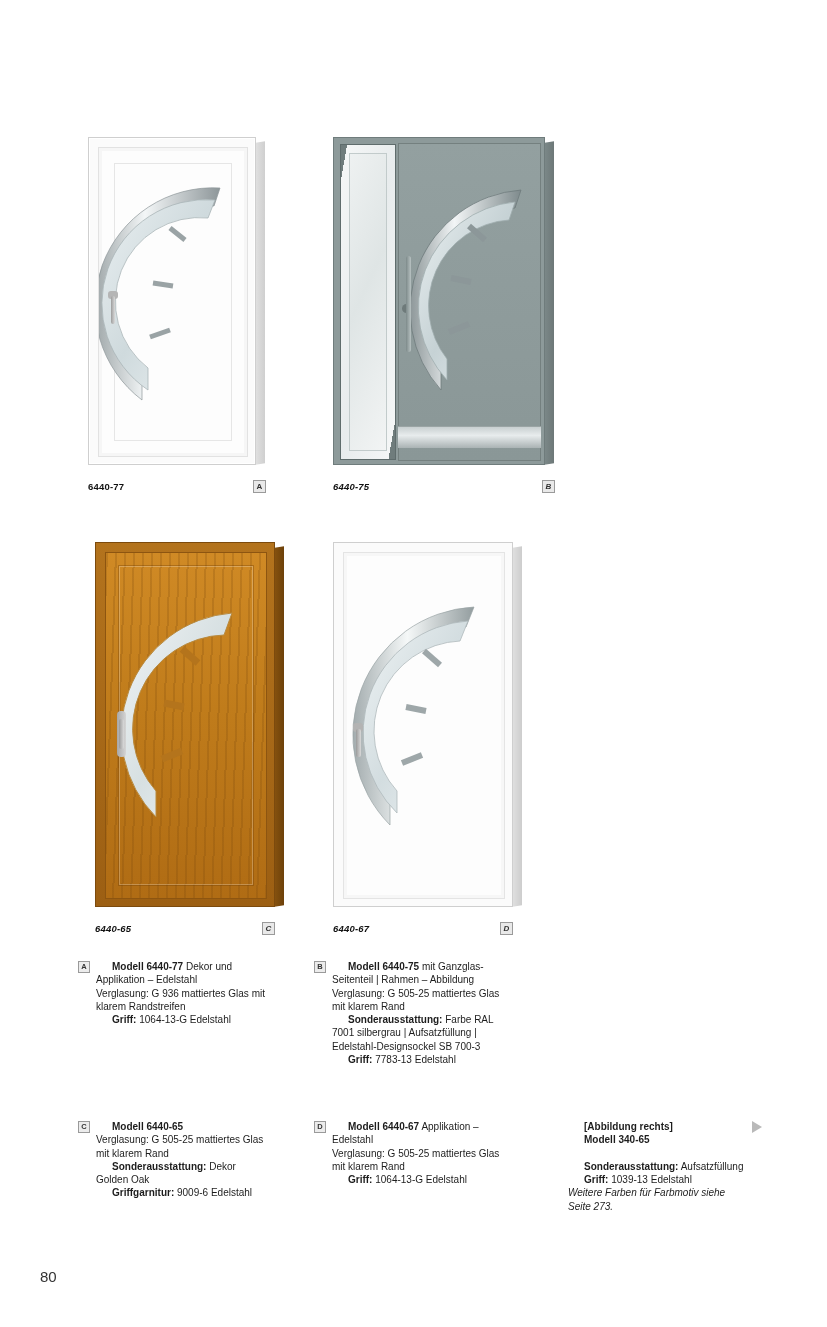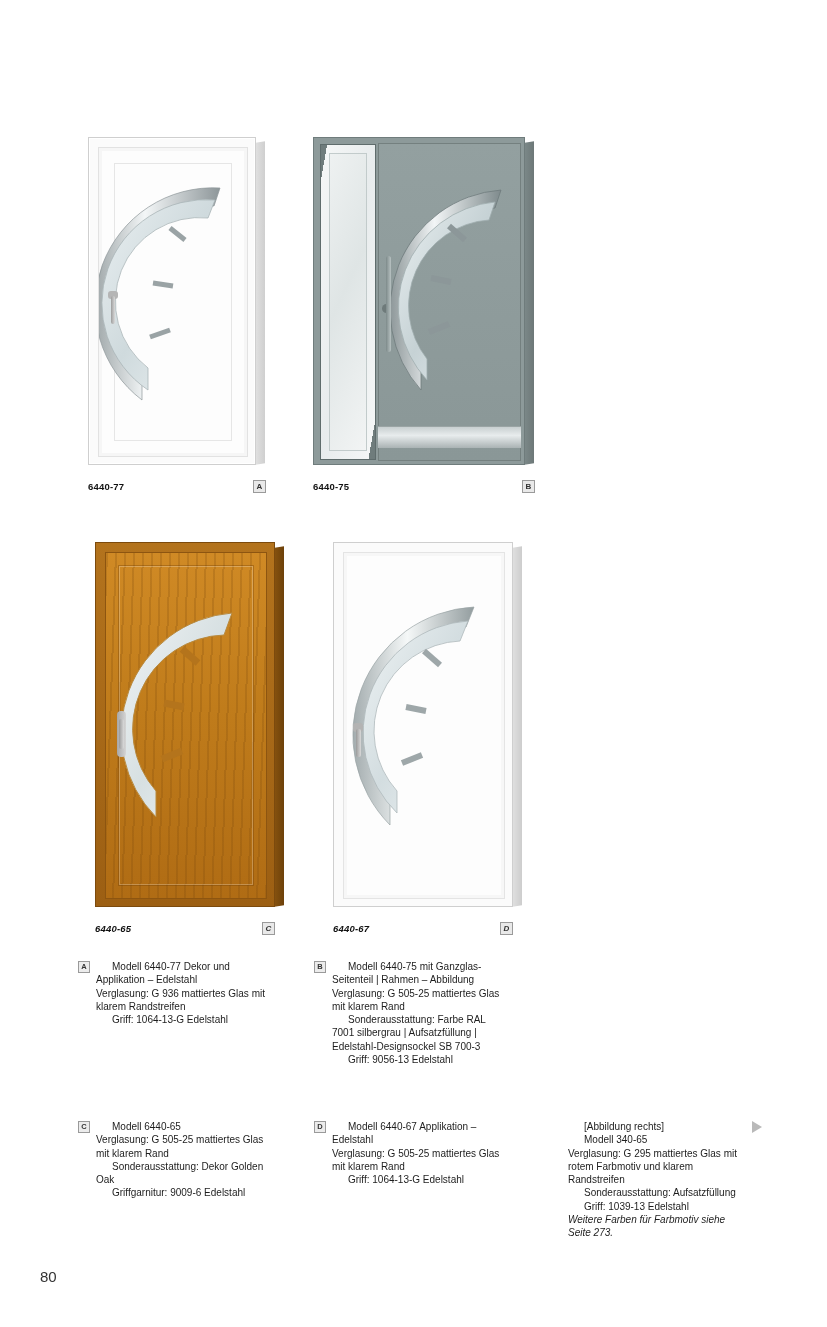--- a/index.html
+++ b/index.html
@@ -190,21 +190,21 @@
     width:12px; height:12px;
     border:1px solid #9a9a9a; background:#ececec;
     font-size:7.5px; line-height:10px; text-align:center; font-weight:bold; color:#333;
     margin-top:1px;
   }
   .desc-body {
     font-size:10px;
     line-height:13.3px;
     color:#1d1d1d;
   }
-  .desc-body b { font-weight:normal;padding-left:16px; }
+  .desc-body b { font-weight:bold;padding-left:16px; }
   .desc-body .ital { font-style:italic; }
 
   .arrow-right {
     position:absolute;
     width:0; height:0;
     border-left:10px solid #b9b9b9;
     border-top:6px solid transparent;
     border-bottom:6px solid transparent;
   }
 
@@ -252,21 +252,21 @@
           <div class="handle-a"></div>
         </div>
       </div>
     </div>
     <div class="caption-row">
       <span class="caption-code">6440-77</span>
       <span class="badge">A</span>
     </div>
   </div>
 
-  <div class="doorcell" style="left:313px; top:137px; width:240px;">
+  <div class="doorcell" style="left:333px; top:137px; width:240px;font-style:italic;">
     <div class="door-stage doorB">
       <div class="persp"></div>
       <div class="outerf">
         <div class="sidepanel">
           <div class="sidepanel-inner"></div>
         </div>
         <div class="leaf">
           <svg class="arcsvg" width="143" height="318" viewBox="0 0 143 318">
             <defs>
               <linearGradient id="gB" x1="0" y1="0" x2="1" y2="1">
@@ -374,21 +374,21 @@
     </div>
   </div>
 
   <div class="descblock" style="left:314px; top:960px;">
     <div class="desc-head">
       <span class="desc-badge">B</span>
       <div class="desc-body">
         <b>Modell 6440-75</b><span> mit Ganzglas-Seitenteil | Rahmen – Abbildung</span><br>
         <span>Verglasung: G 505-25 mattiertes Glas mit klarem Rand</span><br>
         <b>Sonderausstattung:</b> <span>Farbe RAL 7001 silbergrau | Aufsatzfüllung | Edelstahl-Designsockel SB 700-3</span><br>
-        <b>Griff:</b> <span>9056-13 Edelstahl</span>
+        <b>Griff:</b> <span>7783-13 Edelstahl</span>
       </div>
     </div>
   </div>
 
   <div class="descblock" style="left:78px; top:1120px;">
     <div class="desc-head">
       <span class="desc-badge">C</span>
       <div class="desc-body">
         <b>Modell 6440-65</b><br>
         <span>Verglasung: G 505-25 mattiertes Glas mit klarem Rand</span><br>
@@ -406,21 +406,21 @@
         <span>Verglasung: G 505-25 mattiertes Glas mit klarem Rand</span><br>
         <b>Griff:</b> <span>1064-13-G Edelstahl</span>
       </div>
     </div>
   </div>
 
   <div class="descblock" style="left:568px; top:1120px; width:180px;">
     <div class="desc-body">
       <b>[Abbildung rechts]</b><br>
       <b>Modell 340-65</b><br>
-      <span>Verglasung: G 295 mattiertes Glas mit rotem Farbmotiv und klarem Randstreifen</span><br>
+      <br>
       <b>Sonderausstattung:</b><span> Aufsatzfüllung</span><br>
       <b>Griff:</b><span> 1039-13 Edelstahl</span><br>
       <span class="ital">Weitere Farben für Farbmotiv siehe Seite 273.</span>
     </div>
   </div>
 
   <div class="arrow-right" style="left:752px; top:1121px;"></div>
 
   <div class="pagenum">80</div>
 

